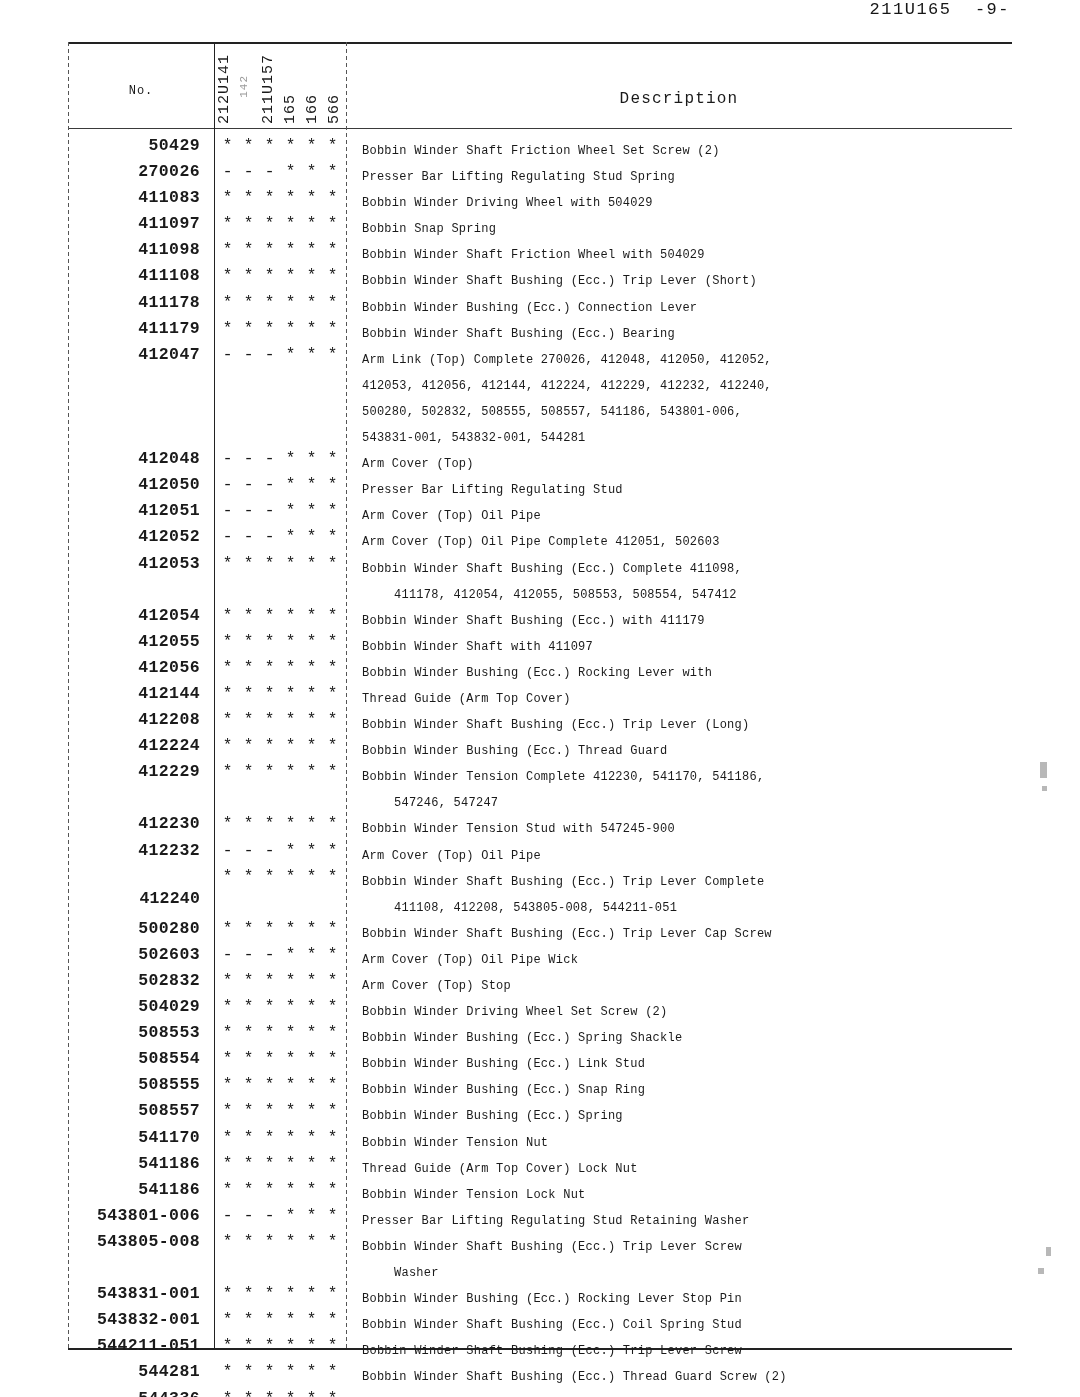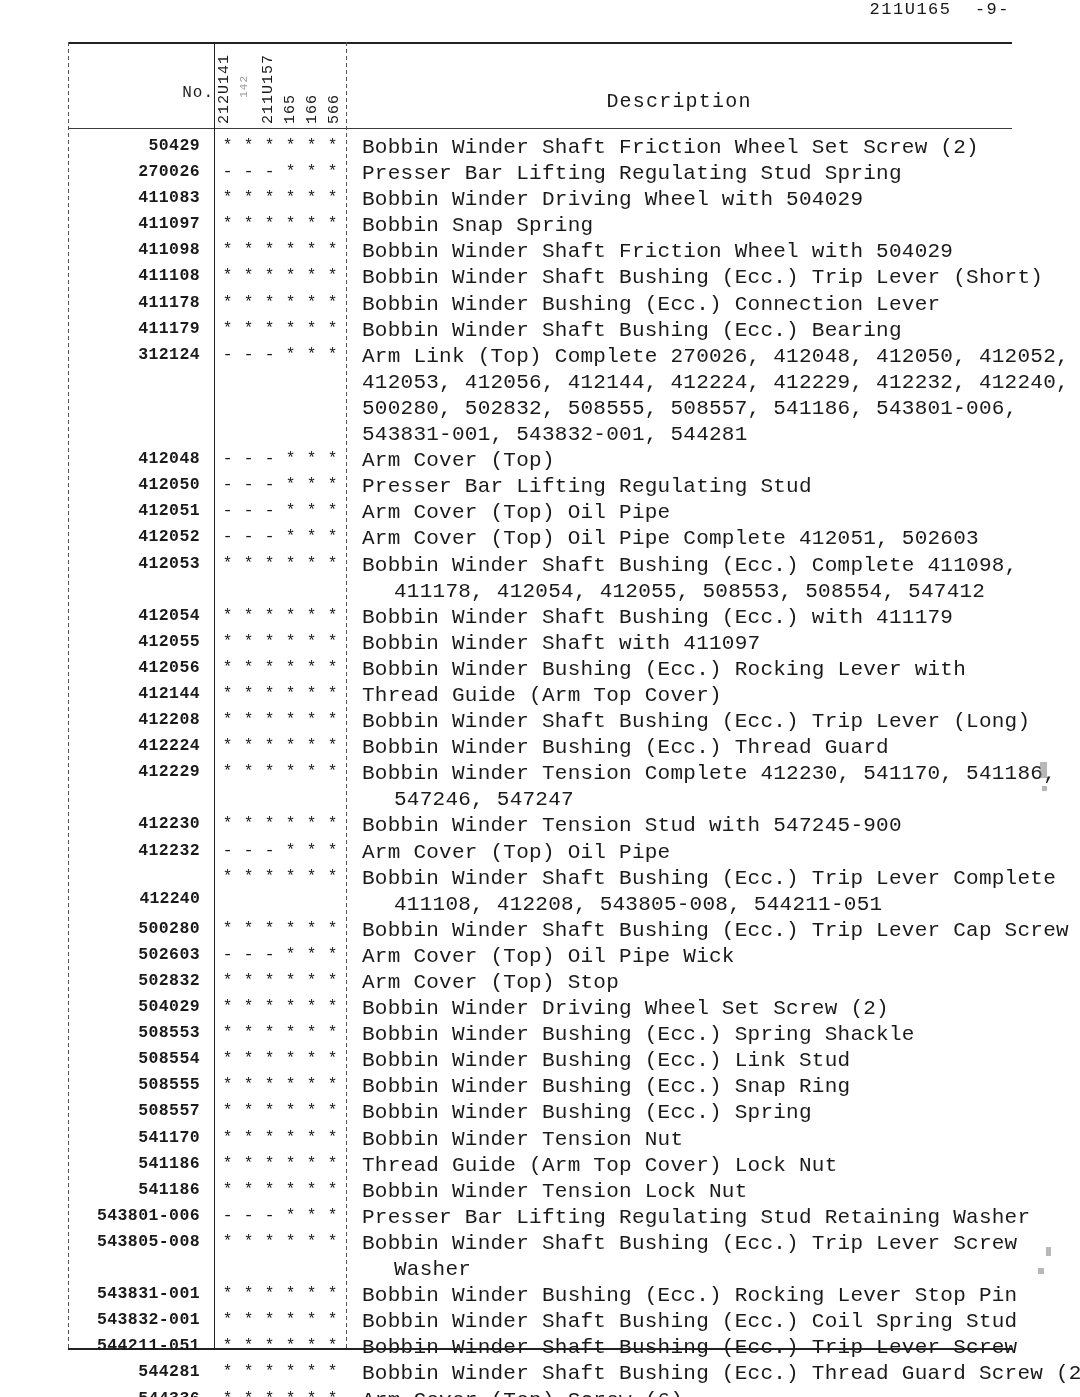--- a/index.html
+++ b/index.html
@@ -78,31 +78,31 @@
     top: 0;
     left: 0;
     width: 944px;
     height: 86px;
   }
   #head-no {
     position: absolute;
     left: 0;
     width: 146px;
     top: 42px;
-    text-align: right;
-    font-size: 16px;
+    text-align: center;
+    font-size: 12px;
     letter-spacing: 1px;
   }
   #head-desc {
     position: absolute;
     left: 278px;
     width: 666px;
     top: 48px;
     text-align: center;
-    font-size: 20px;
+    font-size: 16px;
     letter-spacing: 1.2px;
   }
   #head-models {
     position: absolute;
     left: 146px;
     top: 0;
     width: 132px;
     height: 86px;
   }
   .model-label {
@@ -164,22 +164,22 @@
     font-size: 16px;
     line-height: 20px;
     display: inline-block;
   }
   .row .marks span.dash {
     font-size: 17px;
   }
   .row .desc {
     position: absolute;
     left: 294px;
-    top: 2px;
-    font-size: 21px;
+    top: 10px;
+    font-size: 12px;
     letter-spacing: 0.25px;
     white-space: pre;
   }
   .row .desc.cont {
     left: 326px;
   }
 
   
   .speck {
     position: absolute;
@@ -308,21 +308,21 @@
           <span class="star">*</span>
           <span class="star">*</span>
           <span class="star">*</span>
           <span class="star">*</span>
           <span class="star">*</span>
           <span class="star">*</span>
         </div>
         <div class="desc">Bobbin Winder Shaft Bushing (Ecc.) Bearing</div>
       </div>
       <div class="row">
-        <div class="num">312124</div>
+        <div class="num">412047</div>
         <div class="marks">
           <span class="dash">-</span>
           <span class="dash">-</span>
           <span class="dash">-</span>
           <span class="star">*</span>
           <span class="star">*</span>
           <span class="star">*</span>
         </div>
         <div class="desc">Arm Link (Top) Complete 270026, 412048, 412050, 412052,</div>
       </div>

